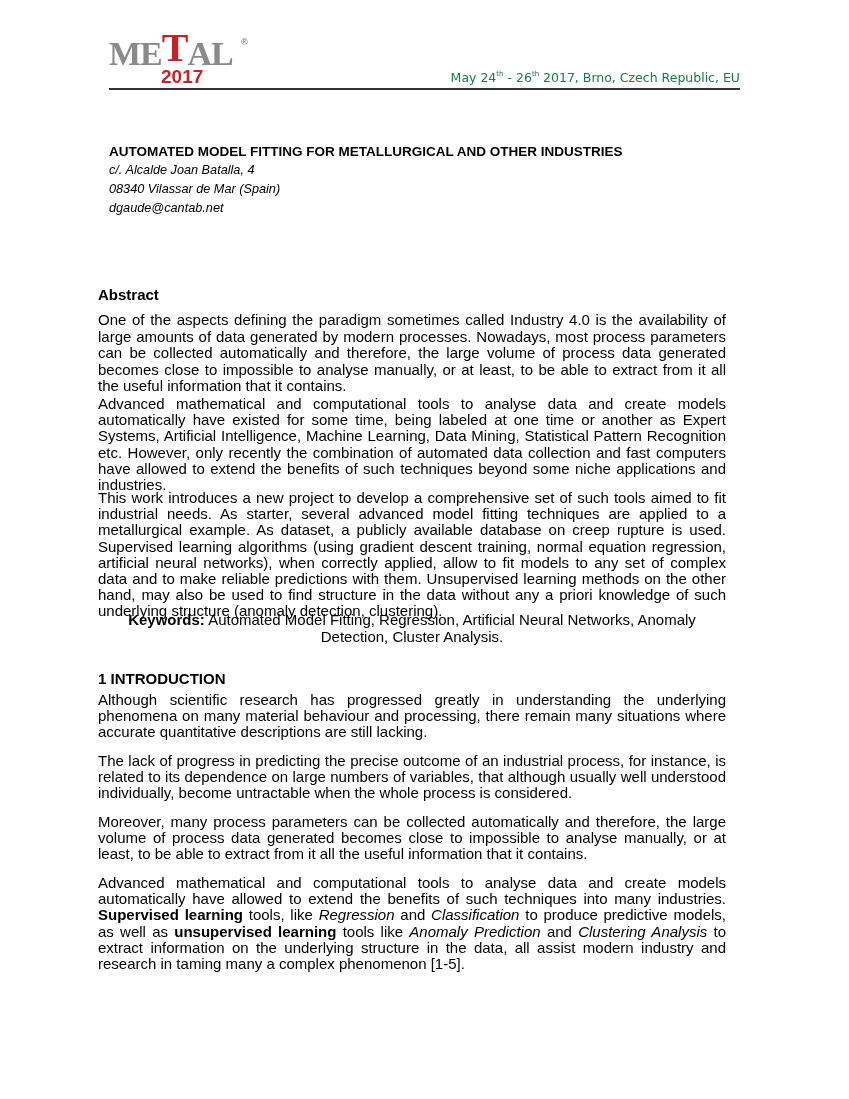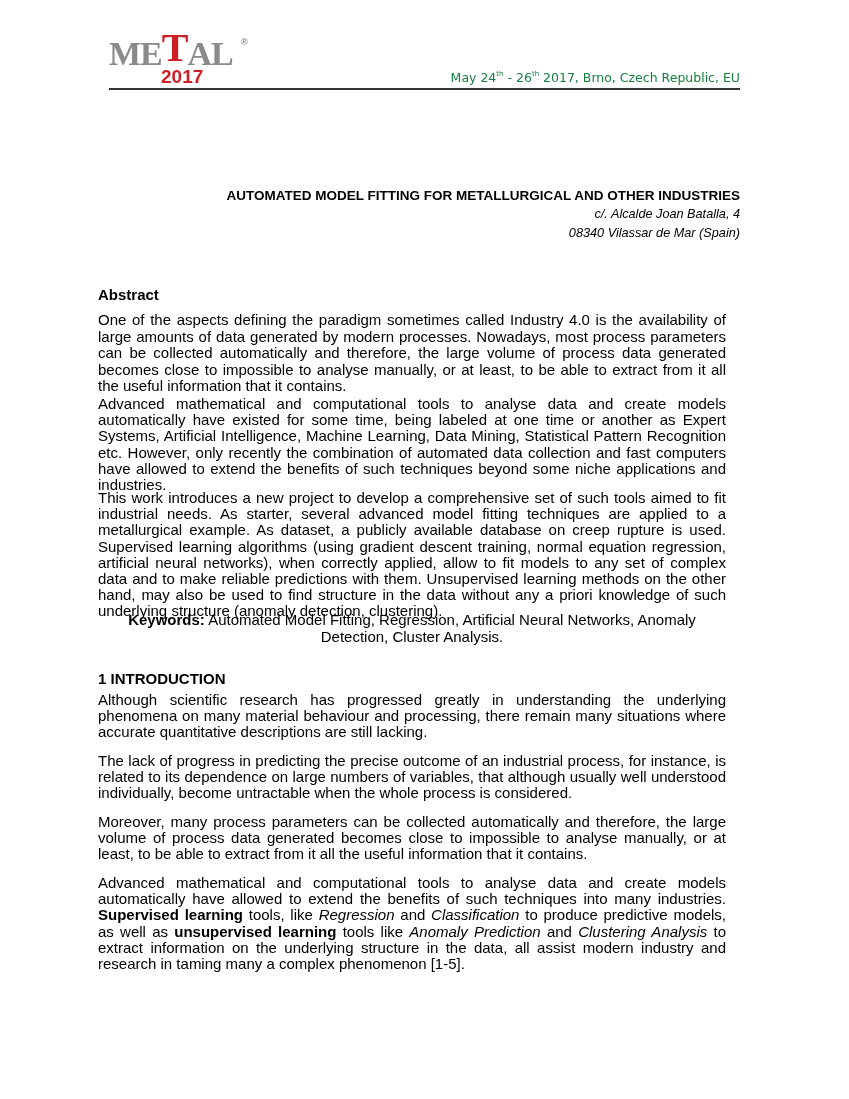--- a/index.html
+++ b/index.html
@@ -6,21 +6,21 @@
   body { width:849px; height:1099px; position:relative; overflow:hidden; font-family:"Liberation Sans", sans-serif; color:#000; }
   .logo { position:absolute; left:109px; top:27px; width:140px; height:64px; }
   .logo-word { position:absolute; left:0; top:8px; font-family:"Liberation Serif", serif; font-weight:bold; font-size:34px; color:#8a8a8a; letter-spacing:-1px; line-height:34px; }
   .logo-word .t { color:#cc1f24; font-size:40px; position:relative; top:-4px; }
   .logo-reg { position:absolute; left:132px; top:10px; font-size:9px; color:#8a8a8a; font-weight:bold; }
   .logo-year { position:absolute; left:52px; top:40px; font-family:"Liberation Sans", sans-serif; font-weight:bold; font-size:19px; color:#cc1f24; letter-spacing:0px; line-height:20px; }
   .header-date { position:absolute; right:109px; top:70px; font-family:"DejaVu Sans", sans-serif; font-size:12.5px; color:#15803d; white-space:nowrap; }
   .header-date sup { font-size:7px; vertical-align:6px; }
   .header-rule { position:absolute; left:109px; right:109px; top:88px; height:0; border-top:2px solid #333; }
 
-  .title-block { position:absolute; left:109px; right:109px; top:143px; text-align:right;margin-top:44px; }
+  .title-block { position:absolute; left:109px; right:109px; top:143px; text-align:left; }
   .title { font-weight:bold; font-size:13.5px; line-height:18px; }
   .author { font-size:13.5px; line-height:19px; margin-top:1px; }
   .affil { font-style:italic; font-size:12.7px; line-height:19px; }
 
   .content { position:absolute; left:98px; width:628px; font-size:15px; line-height:16.5px; text-align:justify; }
   .abs-head { top:287px; font-weight:bold; }
   .p { margin:0; }
   .sec-head { font-weight:bold; }
 </style>
 </head>
@@ -32,20 +32,21 @@
   <div class="logo-year">2017</div>
 </div>
 
 <div class="header-date"><span>May 24</span><sup>th</sup><span> -  26</span><sup>th</sup><span> 2017, Brno, Czech Republic, EU</span></div>
 <div class="header-rule"></div>
 
 <div class="title-block">
   <div class="title">AUTOMATED MODEL FITTING FOR METALLURGICAL AND OTHER INDUSTRIES</div>
   <div class="affil">c/. Alcalde Joan Batalla, 4</div>
   <div class="affil">08340 Vilassar de Mar (Spain)</div>
+  <div class="affil">dgaude@cantab.net</div>
 </div>
 
 <div class="content abs-head">Abstract</div>
 
 <p class="content p" style="top:312px;">One of the aspects defining the paradigm sometimes called Industry 4.0 is the availability of large amounts of data generated by modern processes. Nowadays, most process parameters can be collected automatically and therefore, the large volume of process data generated becomes close to impossible to analyse manually, or at least, to be able to extract from it all the useful information that it contains.</p>
 <p class="content p" style="top:396px; line-height:16.2px;">Advanced mathematical and computational tools to analyse data and create models automatically have existed for some time, being labeled at one time or another as Expert Systems, Artificial Intelligence, Machine Learning, Data Mining, Statistical Pattern Recognition etc. However, only recently the combination of automated data collection and fast computers have allowed to extend the benefits of such techniques beyond some niche applications and industries.</p>
 <p class="content p" style="top:490px; line-height:16.2px;">This work introduces a new project to develop a comprehensive set of such tools aimed to fit industrial needs. As starter, several advanced model fitting techniques are applied to a metallurgical example. As dataset, a publicly available database on creep rupture is used. Supervised learning algorithms (using gradient descent training, normal equation regression, artificial neural networks), when correctly applied, allow to fit models to any set of complex data and to make reliable predictions with them. Unsupervised learning methods on the other hand, may also be used to find structure in the data without any a priori knowledge of such underlying structure (anomaly detection, clustering).</p>
 
 <p class="content p" style="top:612px; text-align:center;"><b>Keywords:</b><span> Automated Model Fitting, Regression, Artificial Neural Networks, Anomaly Detection, Cluster Analysis.</span></p>
 

